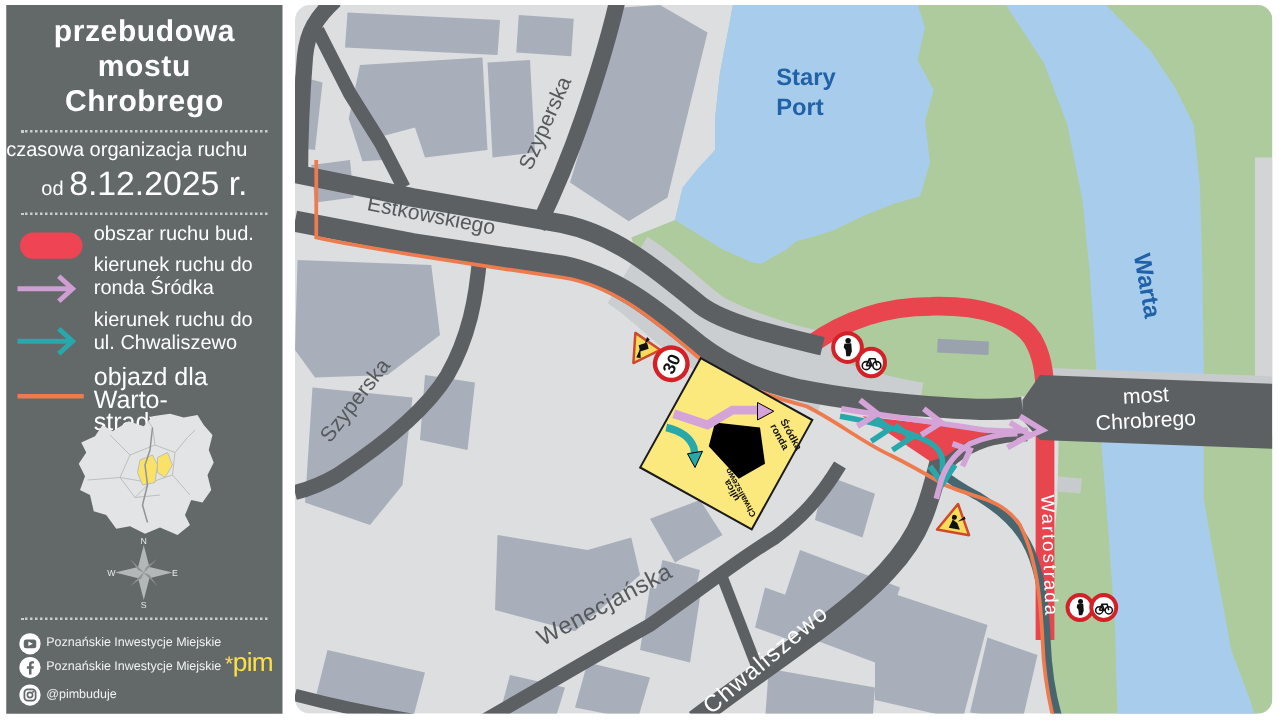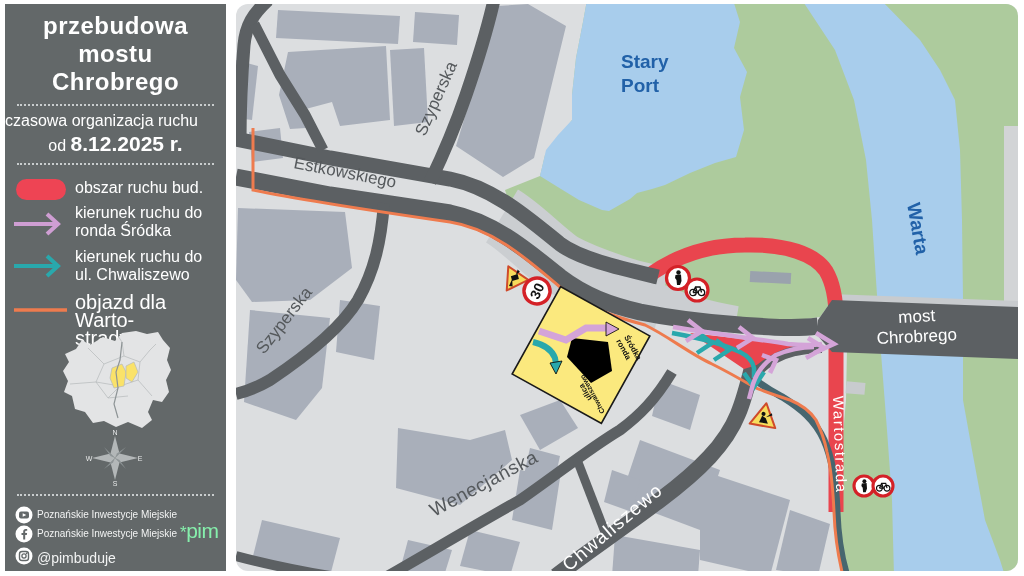--- a/index.html
+++ b/index.html
@@ -11,21 +11,21 @@
 </style>
 </head>
 <body>
 
 <div id="panel">
 
   <div style="text-align:center;font-weight:bold;font-size:24px;line-height:28px;padding-top:8px;letter-spacing:0.5px;">przebudowa<br>mostu<br>Chrobrego</div>
   <div class="dots" style="margin-top:8px;"></div>
 
   <div style="font-size:16px;padding-top:6px;">czasowa organizacja ruchu</div>
-  <div style="text-align:center;font-size:16px;padding-top:2px;">od <span style="font-weight:bold;font-size:21px;">8.12.2025 r.</span></div>
+  <div style="text-align:center;font-size:16px;padding-top:2px;">od <span style="font-weight:normal;font-size:27px;">8.12.2025 r.</span></div>
   <div class="dots" style="margin-top:7px;"></div>
 
   <svg width="225" height="165" style="display:block" viewBox="0 0 225 165">
 
     <rect x="11" y="14" width="50" height="21" rx="10.5" fill="#ee4454"></rect>
 
     <g stroke="#cf9ed3" stroke-width="4" fill="none">
       <path d="M9 59 H51"></path>
         <path d="M42 49 L53 59 L42 69"></path>
     </g>
@@ -94,23 +94,23 @@
     <g>
       <circle cx="19" cy="51" r="8.5" fill="#fff"></circle>
       <rect x="14.5" y="46.5" width="9" height="9" rx="2.6" fill="none" stroke="#636869" stroke-width="1.4"></rect>
       <circle cx="19" cy="51" r="2.1" fill="none" stroke="#636869" stroke-width="1.3"></circle>
       <circle cx="21.6" cy="48.4" r="0.8" fill="#636869"></circle>
     </g>
   </svg>
 
   <div style="position:absolute;left:32px;top:505px;font-size:10px;color:#f2f3f3;">Poznańskie Inwestycje Miejskie</div>
   <div style="position:absolute;left:32px;top:524px;font-size:10px;color:#f2f3f3;">Poznańskie Inwestycje Miejskie</div>
-  <div style="position:absolute;left:32px;top:546px;font-size:14px;color:#f2f3f3;">@pimbuduje</div>
-
-  <div style="position:absolute;left:175px;top:515px;font-size:17px;color:#86efac;letter-spacing:-0.5px;">*<span style="font-size:21px;">pim</span></div>
+  <div style="position:absolute;left:32px;top:546px;font-size:10px;color:#f2f3f3;">@pimbuduje</div>
+
+  <div style="position:absolute;left:175px;top:515px;font-size:17px;color:#fde047;letter-spacing:-0.5px;">*<span style="font-size:21px;">pim</span></div>
 </div>
 
 <div id="mapwrap">
 <svg width="782" height="567" viewBox="236 4 782 567" style="display:block">
 <defs>
   <clipPath id="mapclip">
           <rect x="236" y="4" width="782" height="567" rx="12"></rect>
         </clipPath>
 </defs>
 <g clip-path="url(#mapclip)">

